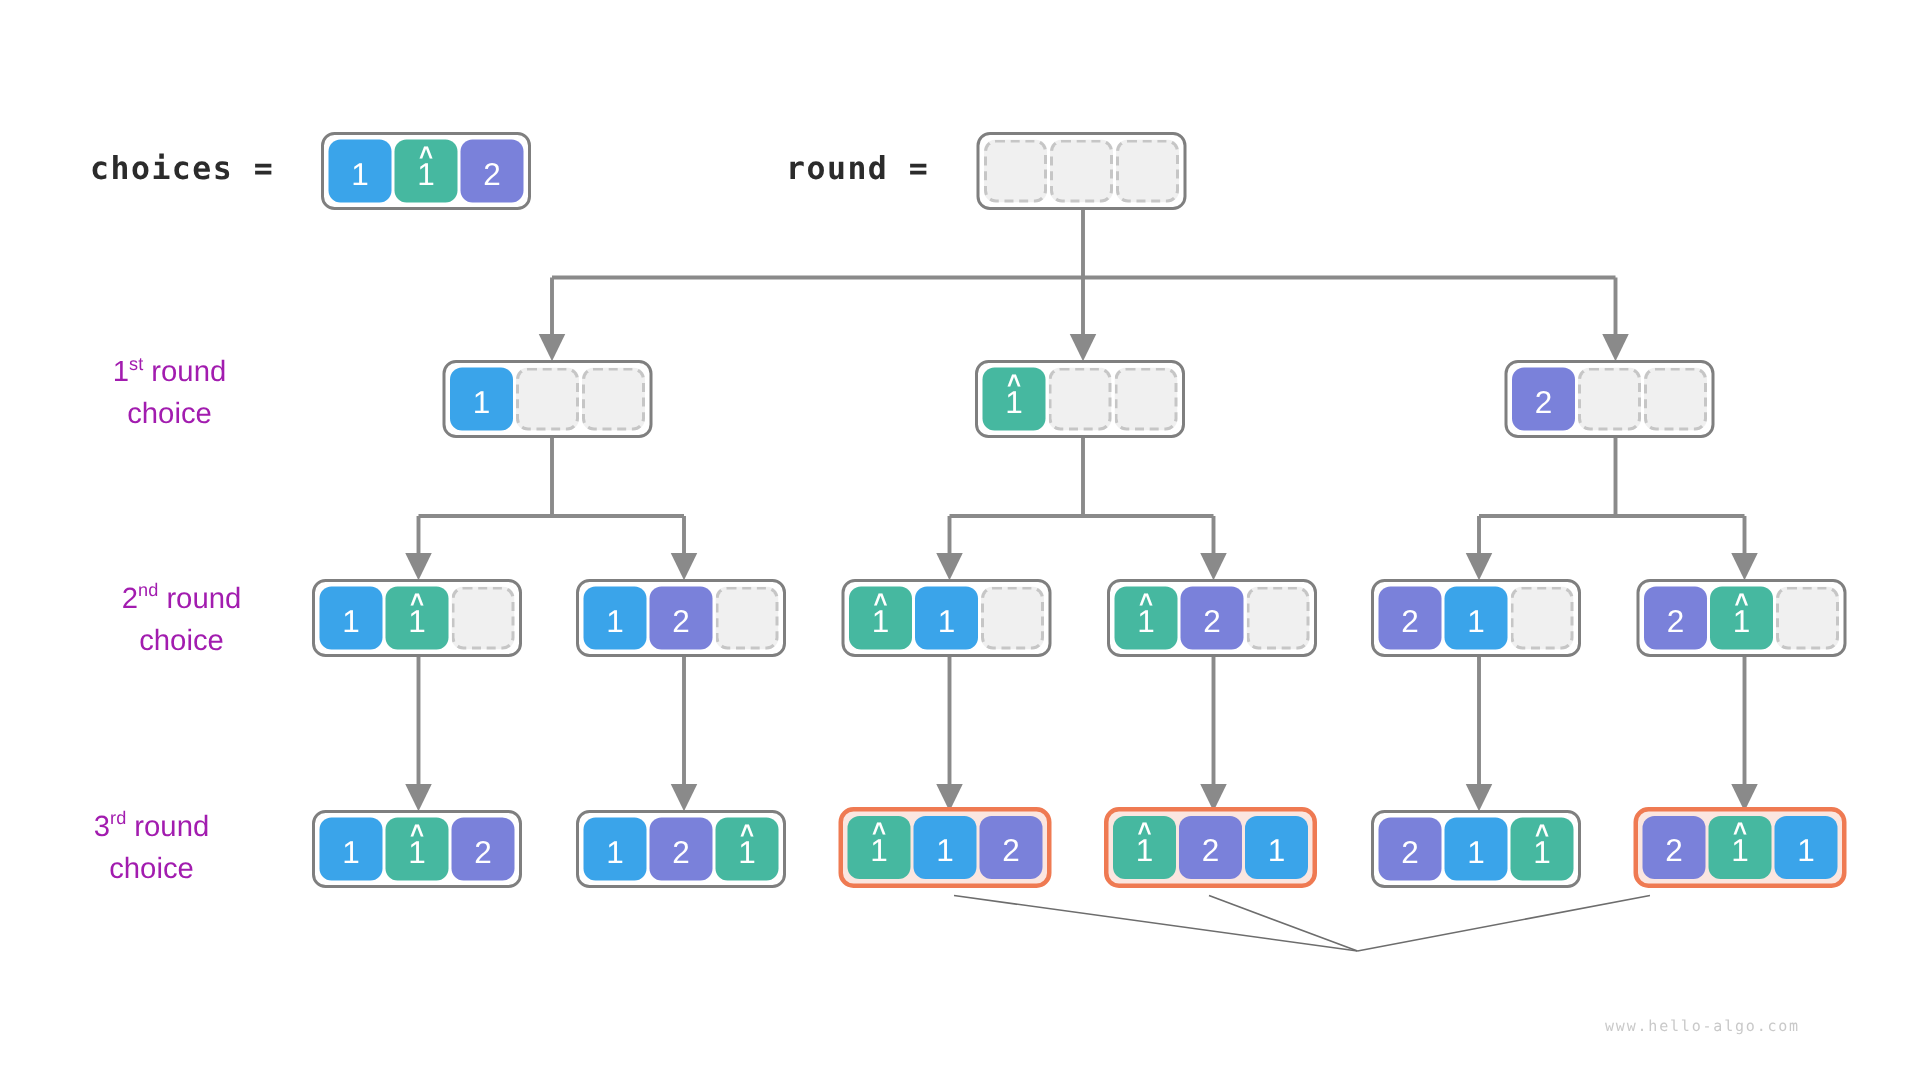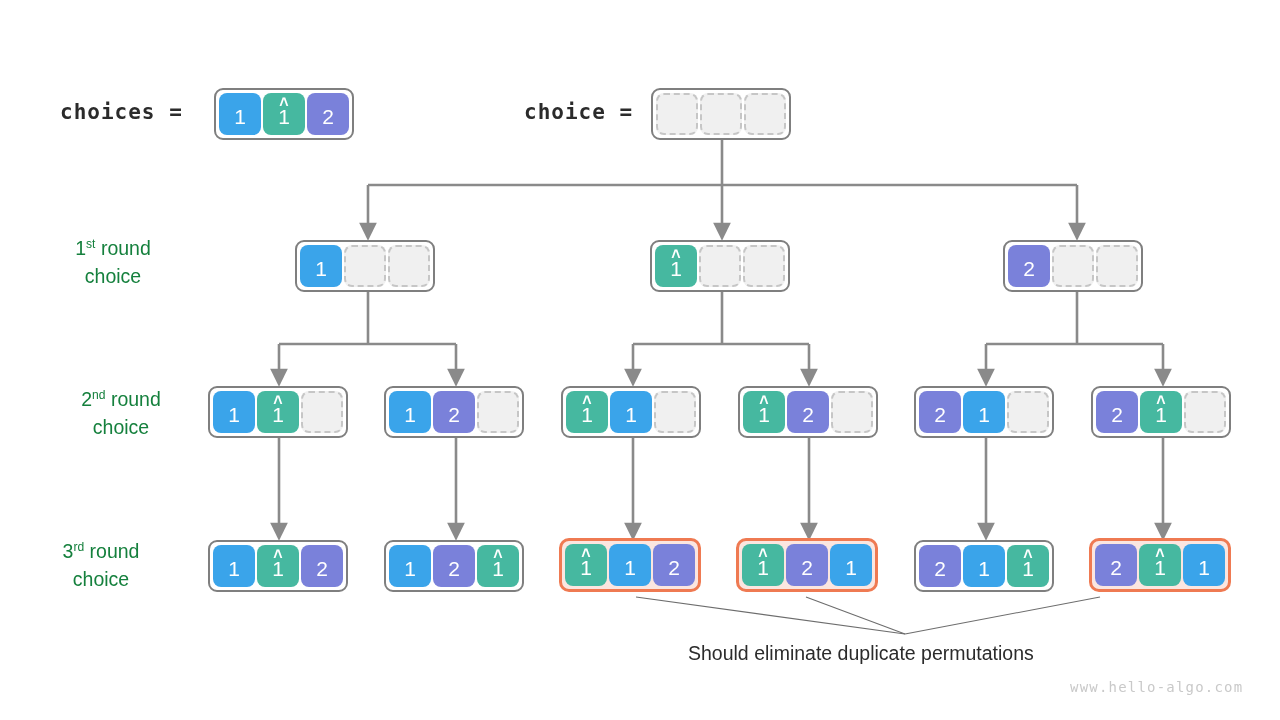--- a/index.html
+++ b/index.html
@@ -37,21 +37,21 @@
     letter-spacing: 1px;
     white-space: nowrap;
   }
 
   
   .round-label {
     position: absolute;
     width: 170px;
     text-align: center;
     font-size: 19.5px;
-    color: #15803d;
+    color: #a21caf;
     line-height: 1.45;
   }
   .round-label sup {
     font-size: 0.62em;
     vertical-align: super;
     line-height: 0;
   }
 
   
   .array {
@@ -111,21 +111,21 @@
   
   .caption {
     position: absolute;
     font-size: 19.5px;
     color: #2b2b2b;
     white-space: nowrap;
   }
   .watermark {
     position: absolute;
     font-family: "DejaVu Sans Mono", "Liberation Mono", monospace;
-    font-size: 14px;
+    font-size: 10px;
     color: #c9c9c9;
     letter-spacing: 1.2px;
     white-space: nowrap;
   }
 </style>
 </head>
 <body>
 
 <div id="stage">
 
@@ -168,21 +168,21 @@
 
     <g stroke="#6d6d6d" stroke-width="1.1" fill="none">
       <path d="M636,597 L905,634"></path>
       <path d="M806,597 L905,634"></path>
       <path d="M1100,597 L905,634"></path>
     </g>
   </svg>
 
   <div class="mono-label" style="left:60px; top:100px;">choices =</div>
 
-  <div class="mono-label" style="left:524px; top:100px;">choice =</div>
+  <div class="mono-label" style="left:524px; top:100px;">round =</div>
 
   <div class="round-label" style="left:28px; top:234px;">
     <span>1</span><sup>st</sup><span> round</span><br>
     <span>choice</span>
   </div>
 
   <div class="round-label" style="left:36px; top:385px;">
     <span>2</span><sup>nd</sup><span> round</span><br>
     <span>choice</span>
   </div>
@@ -357,17 +357,16 @@
         <div class="cell green">
           <span class="hat">˄</span>
           <span class="digit">1</span>
         </div>
         <div class="cell blue">
           <span class="digit">1</span>
         </div>
       </div>
     </div>
 
-  <div class="caption" style="left:688px; top:642px;">Should eliminate duplicate permutations</div>
 
   <div class="watermark" style="left:1070px; top:679px;">www.hello-algo.com</div>
 
 </div>
 
 </body></html>

